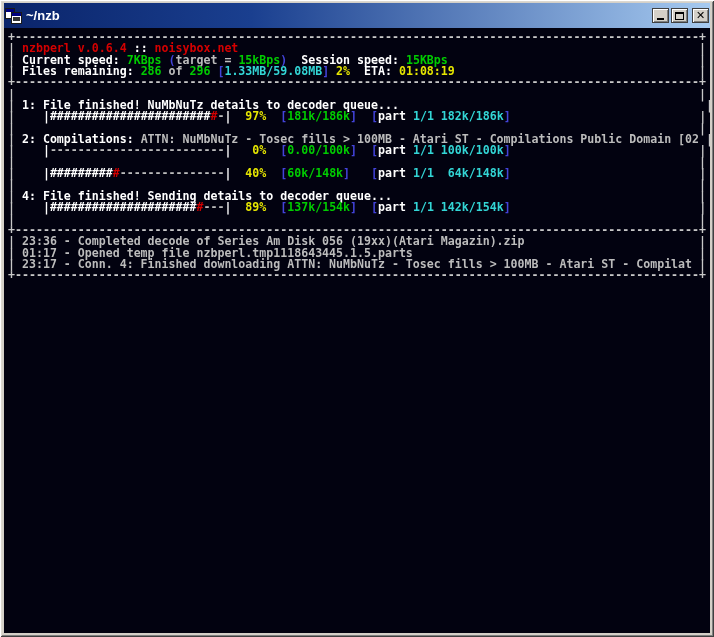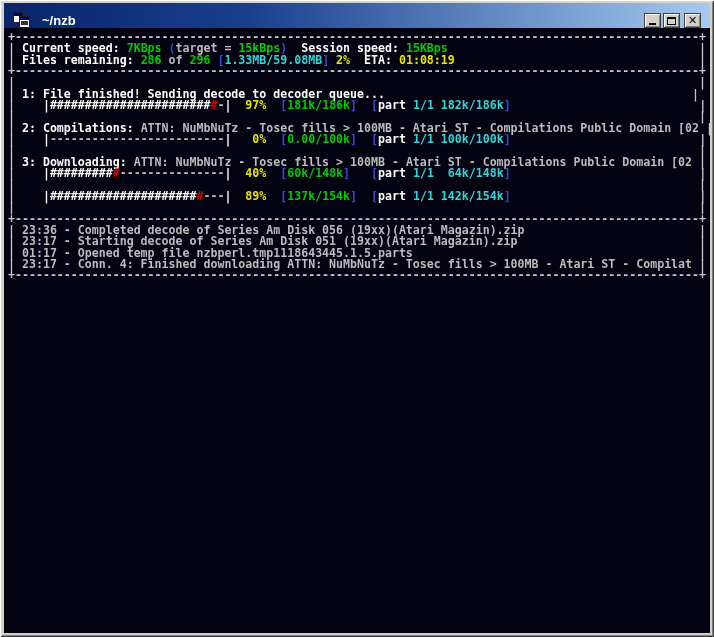--- a/index.html
+++ b/index.html
@@ -7,21 +7,21 @@
   .window {
     width:714px; height:637px; box-sizing:border-box;
     background:#d4d0c8;
     padding:3px 4px 4px 4px;
     box-shadow: inset 1px 1px 0 #ffffff, inset -1px -1px 0 #404040, inset 2px 2px 0 #dcd8d0, inset -2px -2px 0 #808080;
   }
 
   .titlebar {
     height:25px;
     background:linear-gradient(90deg, #0a246a 0%, #1a3f8f 35%, #a6caf0 100%);
-    display:flex; align-items:flex-end; padding:0 9px; gap:12px;
+    display:flex; align-items:center; padding:0 1px; gap:4px;
   }
   .title-text {
     color:#ffffff; font:bold 13px "Liberation Sans", sans-serif;
     flex:1 1 auto; white-space:nowrap; overflow:hidden;
   }
 
   .app-icon { position:relative; width:17px; height:16px; flex:0 0 auto; }
   .mini-win { position:absolute; background:#ffffff; border:1px solid #1a1a1a; box-sizing:border-box; }
   .mini-win .mini-title { height:3px; background:#000080; }
   .mini-back  { left:0; top:0;  width:10px; height:11px; }
@@ -88,40 +88,40 @@
         <div class="glyph-max"></div>
       </button>
       <button class="winbtn close">
         <span class="glyph-close">✕</span>
       </button>
     </div>
   </div>
   <div class="terminal" style="--background: #020210; --foreground: #bcbcbc; --bold_white: #ffffff; --red: #d40000; --green: #00cc00; --yellow: #e6e600; --blue: #4343d9; --cyan: #33d6d6; --border: #c8c8c8; --cursor: #00c400;">
       <div>
         <div class="tline"><span class="sborder">+--------------------------------------------------------------------------------------------------+</span></div>
+        <div class="tline"><span class="sborder">|</span><span class="sred"> nzbperl v.0.6.4</span><span class="sw"> :: </span><span class="sred">noisybox.net</span><span class="sg">                                                                  </span><span class="sborder">|</span></div>
         <div class="tline"><span class="sborder">|</span><span class="sw"> Current speed: </span><span class="sgrn">7KBps </span><span class="sblu">(</span><span class="sg">target = </span><span class="sgrn">15kBps</span><span class="sblu">)</span><span class="sw">  Session speed: </span><span class="sgrn">15KBps</span><span class="sg">                                    </span><span class="sborder">|</span></div>
         <div class="tline"><span class="sborder">|</span><span class="sw"> Files remaining: </span><span class="sgrn">286</span><span class="sg"> of </span><span class="sgrn">296 </span><span class="sblu">[</span><span class="scyn">1.33MB/59.08MB</span><span class="sblu">]</span><span class="sg"> </span><span class="syel">2%</span><span class="sw">  ETA: </span><span class="syel">01:08:19</span><span class="sg">                                   </span><span class="sborder">|</span></div>
       </div>
       <div>
         <div class="tline"><span class="sborder">+--------------------------------------------------------------------------------------------------+</span></div>
         <div class="tline"><span class="sborder">|</span><span class="sg">                                                                                                  </span><span class="sborder">|</span></div>
-        <div class="tline"><span class="sborder">|</span><span class="sw"> 1: File finished! Sending decode to decoder queue...</span><span class="sg">                                            </span><span class="sborder">|</span></div>
+        <div class="tline"><span class="sborder">|</span><span class="sw"> 1: File finished! NuMbNuTz details to decoder queue...</span><span class="sg">                                            </span><span class="sborder">|</span></div>
         <div class="tline"><span class="sborder">|</span><span class="sg">    </span><span class="sw">|#######################</span><span class="sred">#</span><span class="sg">-</span><span class="sw">|</span><span class="syel">  97%</span><span class="sg">  </span><span class="sblu">[</span><span class="sgrn">181k/186k</span><span class="sblu">]</span><span class="sg">  </span><span class="sblu">[</span><span class="sw">part </span><span class="scyn">1/1 182k/186k</span><span class="sblu">]</span><span class="sg">                           </span><span class="sborder">|</span></div>
         <div class="tline"><span class="sborder">|</span><span class="sg">                                                                                                  </span><span class="sborder">|</span></div>
         <div class="tline"><span class="sborder">|</span><span class="sw"> 2: Compilations: </span><span class="sg">ATTN: NuMbNuTz - Tosec fills &gt; 100MB - Atari ST - Compilations Public Domain [02</span><span class="sg"> </span><span class="sborder">|</span></div>
         <div class="tline"><span class="sborder">|</span><span class="sg">    </span><span class="sw">|</span><span class="sg">-------------------------</span><span class="sw">|</span><span class="syel">   0%</span><span class="sg">  </span><span class="sblu">[</span><span class="sgrn">0.00/100k</span><span class="sblu">]</span><span class="sg">  </span><span class="sblu">[</span><span class="sw">part </span><span class="scyn">1/1 100k/100k</span><span class="sblu">]</span><span class="sg">                           </span><span class="sborder">|</span></div>
         <div class="tline"><span class="sborder">|</span><span class="sg">                                                                                                  </span><span class="sborder">|</span></div>
-        <div class="tline"><span class="sborder">|</span><span class="sw"> 3: Downloading: </span><span class="sg">ATTN: NuMbNuTz - Tosec fills &gt; 100MB - Atari ST - Compilations Public Domain [02</span><span class="sg"> </span><span class="sborder">|</span></div>
         <div class="tline"><span class="sborder">|</span><span class="sg">    </span><span class="sw">|#########</span><span class="sred">#</span><span class="sg">---------------</span><span class="sw">|</span><span class="syel">  40%</span><span class="sg">  </span><span class="sblu">[</span><span class="sgrn">60k/148k</span><span class="sblu">]</span><span class="sg">   </span><span class="sblu">[</span><span class="sw">part </span><span class="scyn">1/1  64k/148k</span><span class="sblu">]</span><span class="sg">                           </span><span class="sborder">|</span></div>
         <div class="tline"><span class="sborder">|</span><span class="sg">                                                                                                  </span><span class="sborder">|</span></div>
+        <div class="tline"><span class="sborder">|</span><span class="sw"> 4: File finished! Sending details to decoder queue...</span><span class="sg">                                            </span><span class="sborder">|</span></div>
         <div class="tline"><span class="sborder">|</span><span class="sg">    </span><span class="sw">|#####################</span><span class="sred">#</span><span class="sg">---</span><span class="sw">|</span><span class="syel">  89%</span><span class="sg">  </span><span class="sblu">[</span><span class="sgrn">137k/154k</span><span class="sblu">]</span><span class="sg">  </span><span class="sblu">[</span><span class="sw">part </span><span class="scyn">1/1 142k/154k</span><span class="sblu">]</span><span class="sg">                           </span><span class="sborder">|</span></div>
         <div class="tline"><span class="sborder">|</span><span class="sg">                                                                                                  </span><span class="sborder">|</span></div>
       </div>
       <div>
         <div class="tline"><span class="sborder">+--------------------------------------------------------------------------------------------------+</span></div>
         <div class="tline"><span class="sborder">|</span><span class="sg"> 23:36 - Completed decode of Series Am Disk 056 (19xx)(Atari Magazin).zip</span><span class="sg">                         </span><span class="sborder">|</span></div>
-        <div class="tline"><span class="sborder">|</span><span class="sg"> 23:17 - Starting decode of Series Am Disk 051 (19xx)(Atari Magazin).zip</span><span class="sg">                          </span><span class="sborder">|</span></div>
         <div class="tline"><span class="sborder">|</span><span class="sg"> 01:17 - Opened temp file nzbperl.tmp1118643445.1.5.parts</span><span class="sg">                                         </span><span class="sborder">|</span></div>
         <div class="tline"><span class="sborder">|</span><span class="sg"> 23:17 - Conn. 4: Finished downloading ATTN: NuMbNuTz - Tosec fills &gt; 100MB - Atari ST - Compilat</span><span class="sg"> </span><span class="sborder">|</span></div>
         <div class="tline"><span class="sborder">+--------------------------------------------------------------------------------------------------+</span></div>
       </div>
     </div>
 </div>
 
 </body></html>

